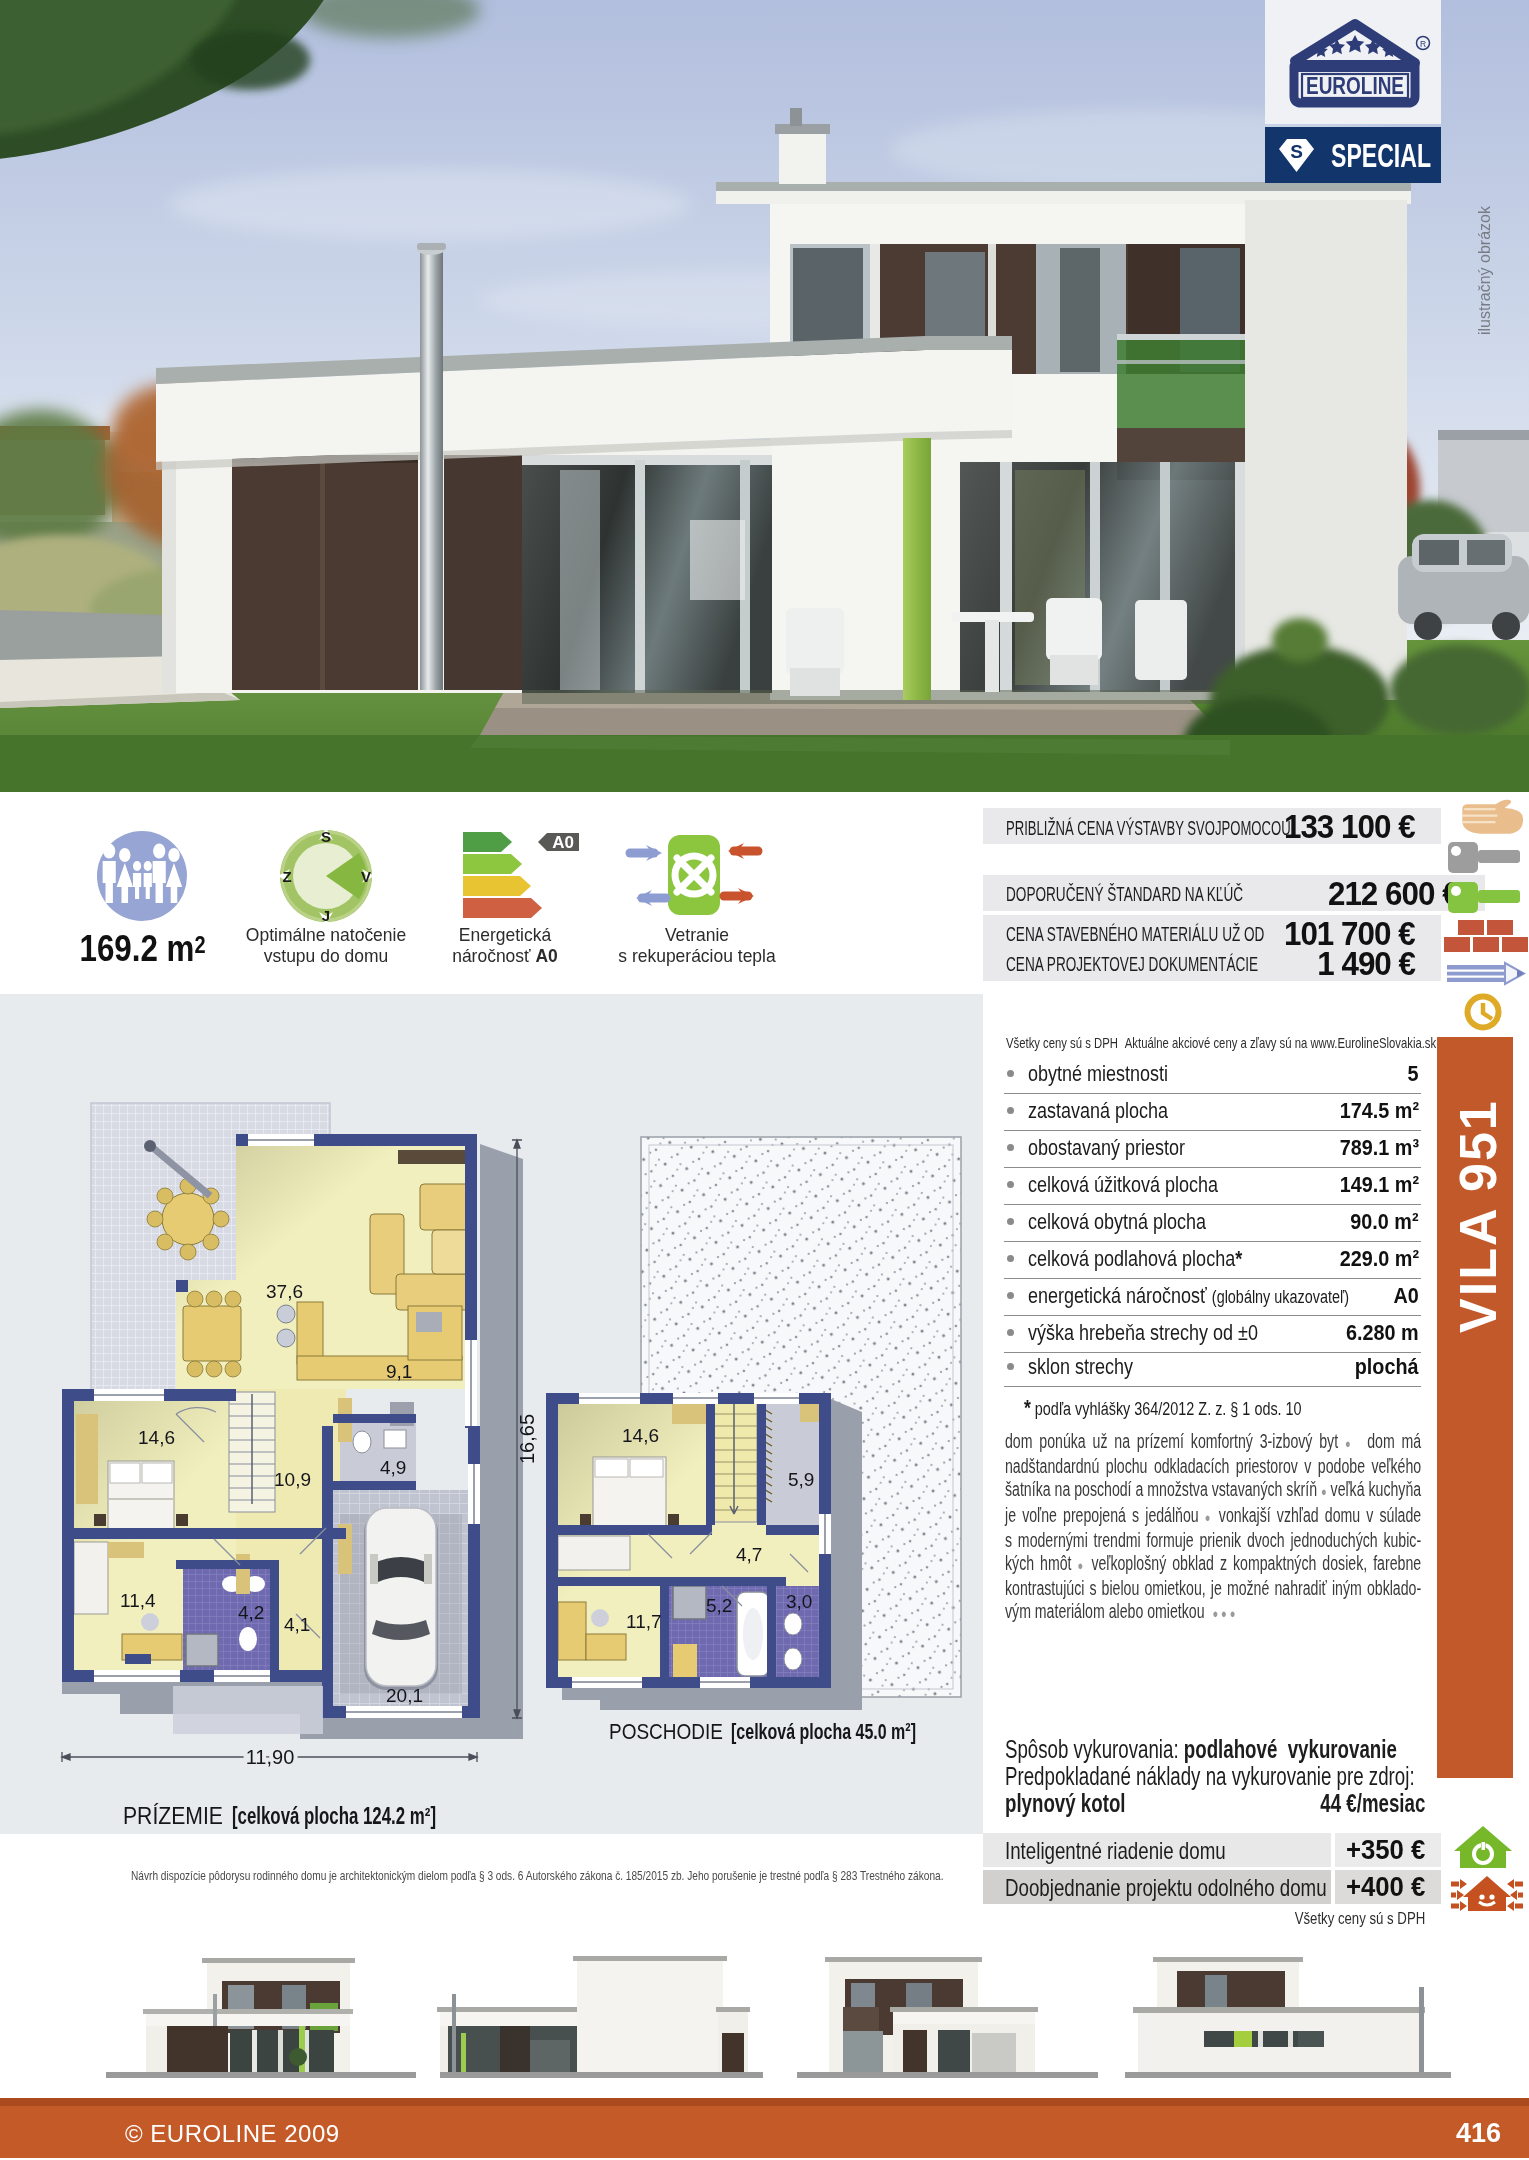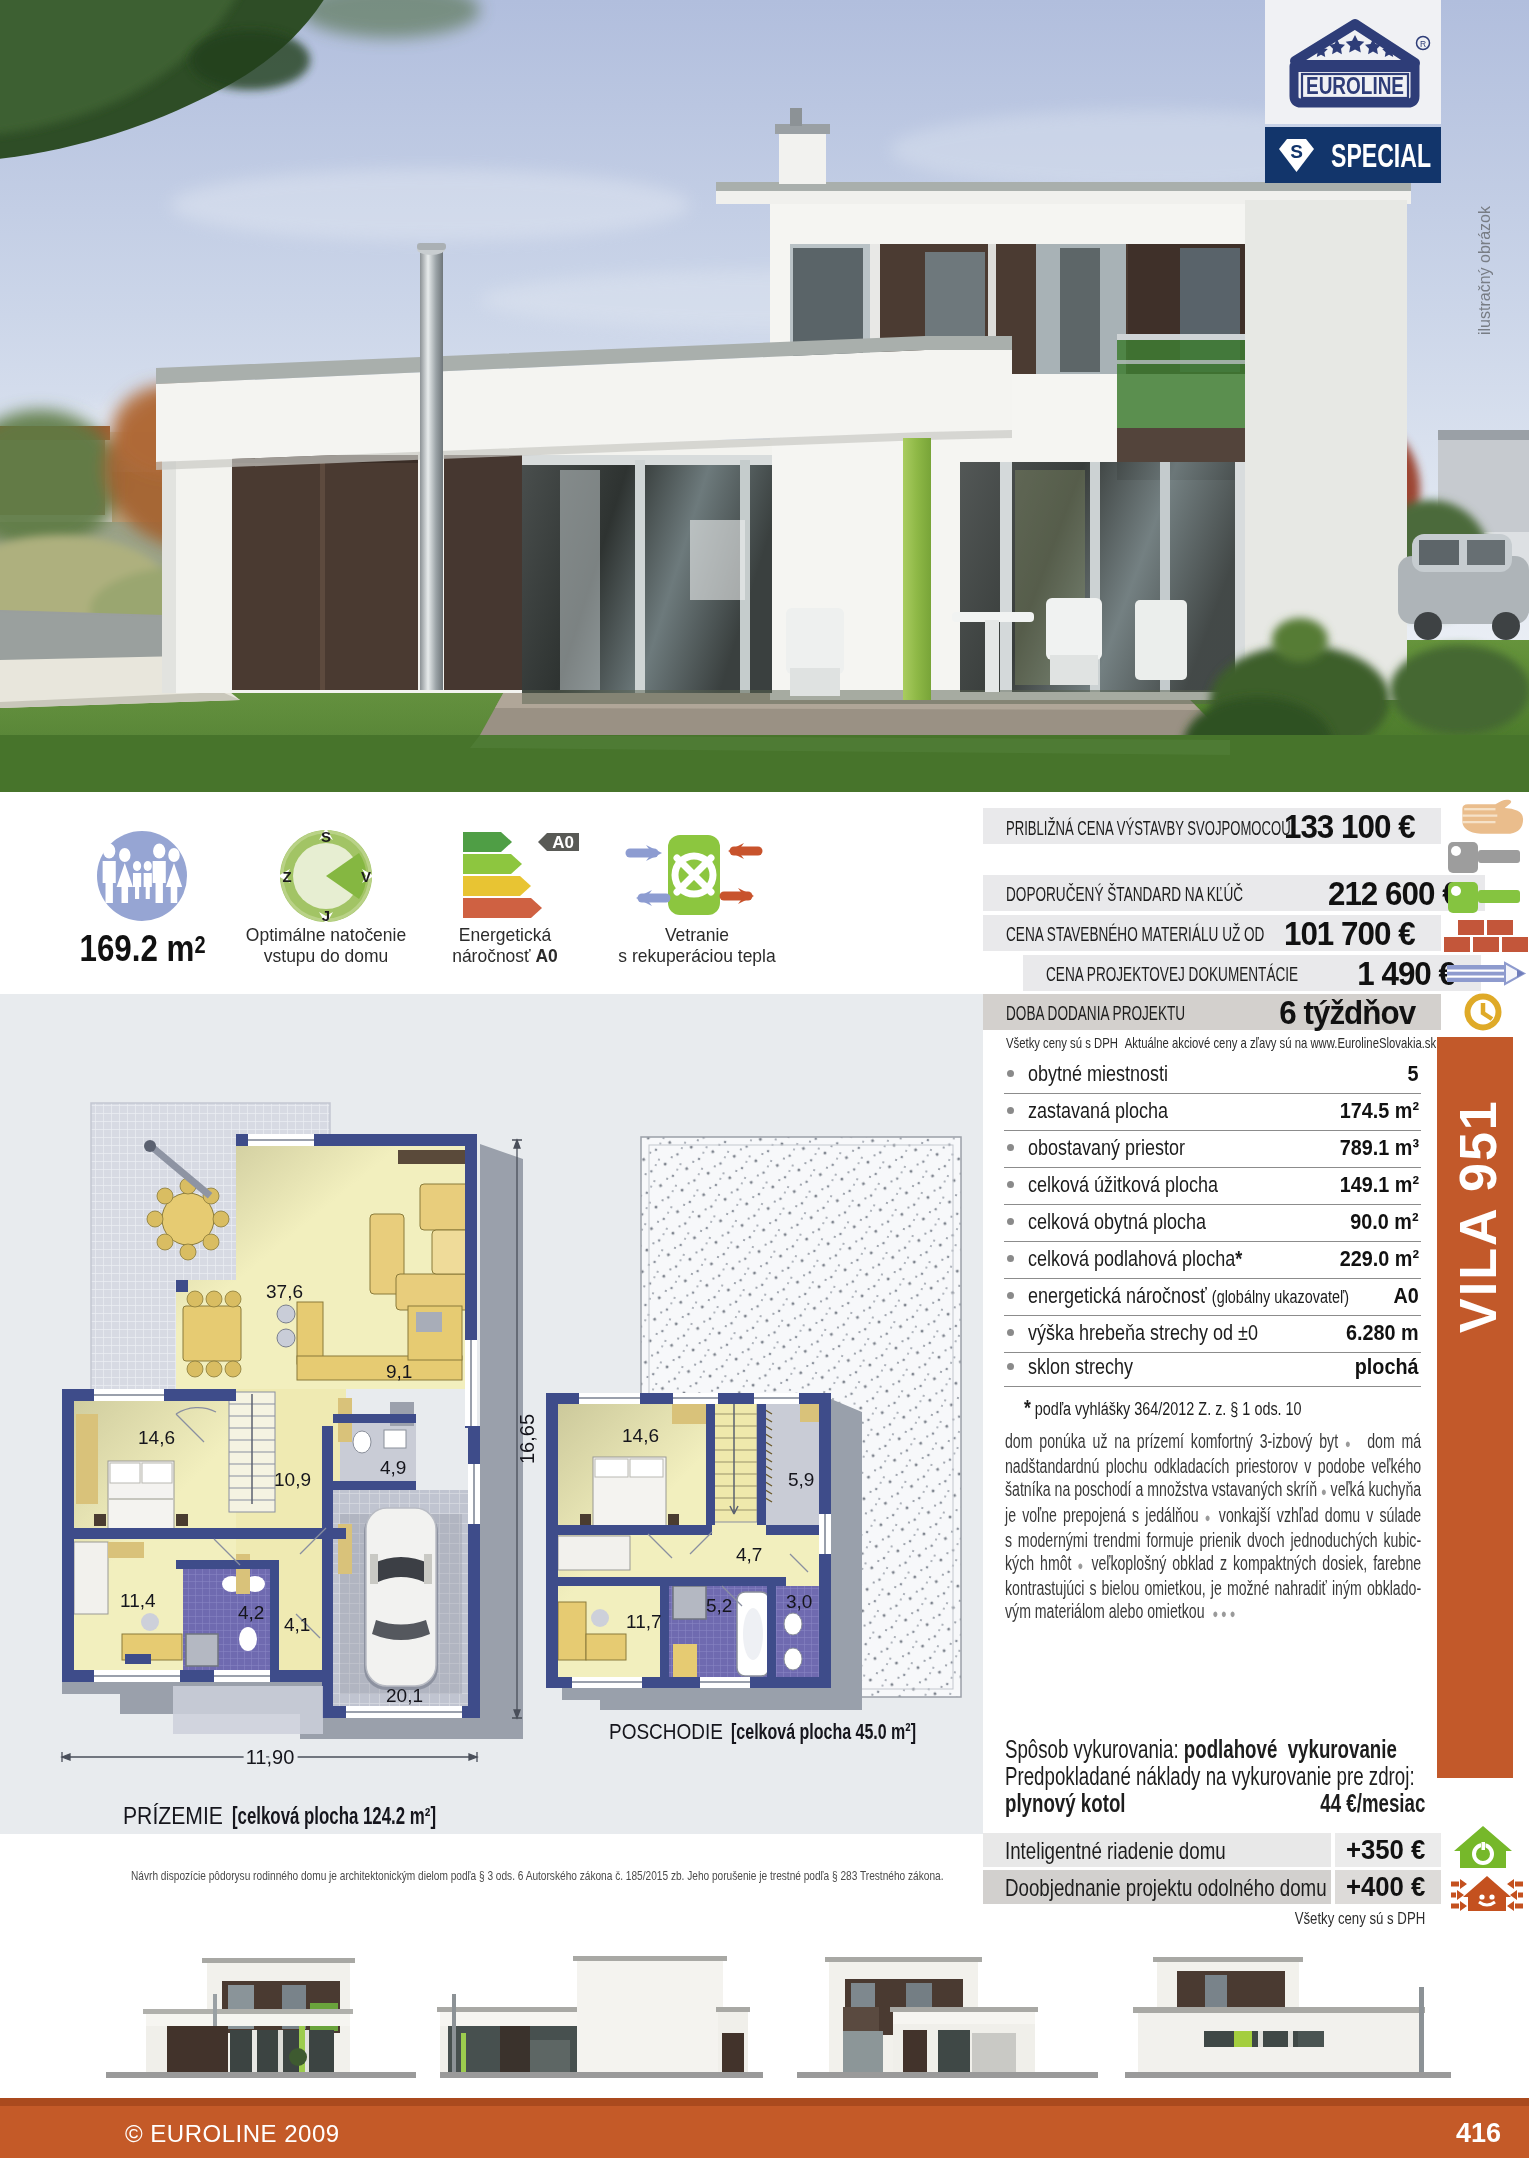--- a/index.html
+++ b/index.html
@@ -343,29 +343,25 @@
   <div class="prow" style="top:79px;padding-left:44px;">
     <span class="plab">DOPORUČENÝ ŠTANDARD NA KĽÚČ</span>
     <span class="pval">212 600 €</span>
   </div>
 
   <div class="prow" style="top:119px;">
     <span class="plab">CENA STAVEBNÉHO MATERIÁLU UŽ OD</span>
     <span class="pval">101 700 €</span>
   </div>
 
-  <div class="prow" style="top:159px;margin-left:40px;">
+  <div class="prow" style="top:149px;">
     <span class="plab">CENA PROJEKTOVEJ DOKUMENTÁCIE</span>
     <span class="pval">1 490 €</span>
   </div>
 
-  <div class="prow" style="top:198px;background:#d3d0cd;">
-    <span class="plab">DOBA DODANIA PROJEKTU</span>
-    <span class="pval">6 týždňov</span>
-  </div>
 
   <div style="position:absolute;left:23px;top:239px;font-size:14.5px;color:#2d2d2d;white-space:nowrap;transform:scaleX(0.78);transform-origin:left center;">Všetky ceny sú s DPH</div>
   <div style="position:absolute;right:5px;top:239px;font-size:14.5px;color:#2d2d2d;white-space:nowrap;transform:scaleX(0.78);transform-origin:right center;">Aktuálne akciové ceny a zľavy sú na www.EurolineSlovakia.sk</div>
 </div>
 
 <div class="abs" id="priceicons" style="left:1443px;top:795px;width:86px;height:240px;">
 <svg width="86" height="240" viewBox="0 0 86 240" xmlns="http://www.w3.org/2000/svg">
 
   <g fill="#eabd8c" transform="translate(12,2) scale(0.92)">
     <path d="M8,13 q0,-5 6,-5 l30,0 q8,-6 14,-5 q5,1 2,4 l-6,5 q8,0 14,3 q6,3 6,9 q0,14 -14,16 l-32,0 q-20,-2 -20,-14 Z"></path>

